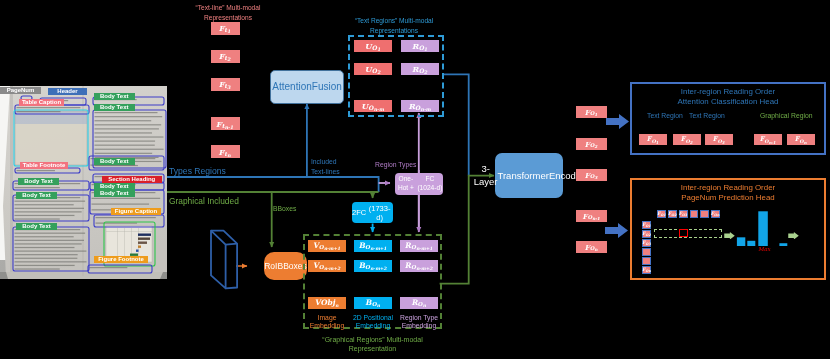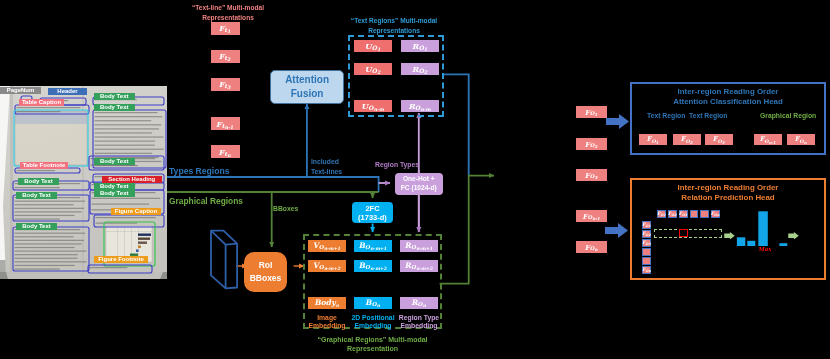--- a/index.html
+++ b/index.html
@@ -7,24 +7,24 @@
   #stage{position:relative;width:830px;height:359px;background:#000;overflow:hidden;
          font-family:"Liberation Sans",sans-serif;-webkit-font-smoothing:antialiased;}
   .abs{position:absolute;}
   svg{display:block;}
 
   
   .tok{position:absolute;display:flex;align-items:center;justify-content:center;
        color:#fff;font-family:"DejaVu Serif",serif;font-style:italic;font-weight:bold;
        line-height:1;white-space:nowrap;}
 
-  .lbl{position:absolute;font-weight:bold;line-height:1.15;white-space:nowrap;}
-
-  .rbox{position:absolute;display:flex;flex-direction:column;align-items:center;
-        justify-content:center;color:#fff;font-weight:bold;line-height:1.3;text-align:center;}
+  .lbl{position:absolute;font-weight:normal;line-height:1.15;white-space:nowrap;}
+
+  .rbox{position:absolute;display:flex;align-items:center;
+        justify-content:center;color:#fff;font-weight:normal;line-height:1.3;text-align:center;}
 </style>
 </head>
 <body>
 
 <div id="stage">
 
   <svg class="abs" id="wires" width="830" height="359" style="left:0;top:0">
     <defs>
       <marker id="ah-blue" markerWidth="7" markerHeight="7" refX="5.2" refY="3" orient="auto" markerUnits="userSpaceOnUse">
         <path d="M0,0.4 L5.6,3 L0,5.6 z" fill="#2e75b6"></path>
@@ -280,61 +280,61 @@
         <span style="font-size: 4.8px; position: relative; top: 3.68px; letter-spacing: -0.1px;">2</span>
       </div>
       <div class="tok" style="left: 401px; top: 99.5px; width: 38px; height: 12px; background: rgb(201, 160, 220); font-size: 8px;">
         <span>R</span>
         <span style="font-size: 5.92px; position: relative; top: 2.24px;">O</span>
         <span style="font-size: 4.8px; position: relative; top: 3.68px; letter-spacing: -0.1px;">n-m</span>
       </div>
     </div>
 
   <div class="lbl" style="left:169px;top:166.5px;color:#2e75b6;font-size:8.6px;">Types Regions</div>
-  <div class="lbl" style="left:169px;top:196.5px;color:#70ad47;font-size:8.4px;">Graphical Regions</div>
+  <div class="lbl" style="left:169px;top:196.5px;color:#70ad47;font-size:8.4px;">Graphical Included</div>
   <div class="lbl" style="left:310.9px;top:156.5px;color:#2e75b6;font-size:6.8px;line-height:1.5;">
     <span>Included</span><br>
     <span>Text-lines</span>
   </div>
   <div class="lbl" style="left:273px;top:204.5px;color:#70ad47;font-size:6.8px;">BBoxes</div>
   <div class="lbl" style="left:375px;top:161px;color:#b07cc6;font-size:6.8px;">Region Types</div>
 
   <div class="rbox" id="onehot" style="left:394.8px;top:173px;width:48px;height:22px;
        background:#c9a0dc;border-radius:4px;font-size:6.6px;line-height:1.3;">
     <span>One-Hot +</span>
     <span>FC (1024-d)</span>
   </div>
 
   <div class="rbox" id="twofc" style="left:352px;top:202px;width:41px;height:21px;
        background:#00b0f0;border-radius:4px;font-size:7.5px;line-height:1.2;">
     <span>2FC</span>
     <span>(1733-d)</span>
   </div>
 
-  <div class="rbox" id="roi" style="left:244px;top:252px;width:43px;height:40px;
+  <div class="rbox" id="roi" style="left:264px;top:252px;width:43px;height:28px;
        background:#ed7d31;border-radius:10px;font-size:8.5px;line-height:1.5;">
     <span>RoI</span>
     <span>BBoxes</span>
   </div>
 
   <div class="abs" id="gr-dash" style="left:303px;top:234px;width:139px;height:95px;
        border:2px dashed #538135;box-sizing:border-box;"></div>
   <div id="gr-cols">
       <div class="tok" style="left: 308px; top: 240px; width: 38px; height: 12px; background: rgb(237, 125, 49); font-size: 7.5px;">
         <span>V</span>
         <span style="font-size: 5.55px; position: relative; top: 2.1px;">O</span>
         <span style="font-size: 4.5px; position: relative; top: 3.45px; letter-spacing: -0.1px;">n-m+1</span>
       </div>
       <div class="tok" style="left: 308px; top: 260px; width: 38px; height: 12px; background: rgb(237, 125, 49); font-size: 7.5px;">
         <span>V</span>
         <span style="font-size: 5.55px; position: relative; top: 2.1px;">O</span>
         <span style="font-size: 4.5px; position: relative; top: 3.45px; letter-spacing: -0.1px;">n-m+2</span>
       </div>
       <div class="tok" style="left: 308px; top: 297px; width: 38px; height: 12px; background: rgb(237, 125, 49); font-size: 7.5px;">
-        <span>Body</span>
+        <span>VObj</span>
         <span style="font-size: 5.55px; position: relative; top: 2.1px;"></span>
         <span style="font-size: 4.5px; position: relative; top: 3.45px; letter-spacing: -0.1px;">n</span>
       </div>
       <div class="lbl" style="left: 302px; top: 313.5px; width: 50px; text-align: center; color: rgb(237, 125, 49); font-size: 6.8px; line-height: 1.3;"><span>Image</span><br><span>Embedding</span></div>
       <div class="tok" style="left: 354px; top: 240px; width: 38px; height: 12px; background: rgb(0, 176, 240); font-size: 7.5px;">
         <span>B</span>
         <span style="font-size: 5.55px; position: relative; top: 2.1px;">O</span>
         <span style="font-size: 4.5px; position: relative; top: 3.45px; letter-spacing: -0.1px;">n-m+1</span>
       </div>
       <div class="tok" style="left: 354px; top: 260px; width: 38px; height: 12px; background: rgb(0, 176, 240); font-size: 7.5px;">
@@ -364,20 +364,26 @@
         <span style="font-size: 4.5px; position: relative; top: 3.45px; letter-spacing: -0.1px;">n</span>
       </div>
       <div class="lbl" style="left: 394px; top: 313.5px; width: 50px; text-align: center; color: rgb(201, 160, 220); font-size: 6.8px; line-height: 1.3;"><span>Region Type</span><br><span>Embedding</span></div>
     </div>
   <div class="lbl" style="left:290px;top:336px;width:165px;text-align:center;color:#70ad47;
        font-size:7px;line-height:1.25;">
     <span>“Graphical Regions” Multi-modal</span><br>
     <span>Representation</span>
   </div>
 
+  <div class="rbox" id="encoder" style="left:495px;top:152.8px;width:68px;height:45.3px;
+       background:#5b9bd5;border-radius:7px;font-size:9.5px;line-height:1.45;">
+    <span>3-Layer</span>
+    <span>Transformer</span>
+    <span>Encoder</span>
+  </div>
 
   <div id="fo-tokens">
       <div class="tok" style="left: 576px; top: 106px; width: 31px; height: 12px; background: rgb(239, 128, 128); font-size: 7px;">
         <span>F</span>
         <span style="font-size: 5.18px; position: relative; top: 1.96px;">O</span>
         <span style="font-size: 4.2px; position: relative; top: 3.22px; letter-spacing: -0.1px;">1</span>
       </div>
       <div class="tok" style="left: 576px; top: 138px; width: 31px; height: 12px; background: rgb(239, 128, 128); font-size: 7px;">
         <span>F</span>
         <span style="font-size: 5.18px; position: relative; top: 1.96px;">O</span>
@@ -445,21 +451,21 @@
         <span style="font-size: 4.81px; position: relative; top: 1.82px;">O</span>
         <span style="font-size: 3.9px; position: relative; top: 2.99px; letter-spacing: -0.1px;">n</span>
       </div>
     </div>
 
   <div class="abs" id="prd-head" style="left:630px;top:178px;width:196px;height:102px;
        border:2px solid #ed7d31;box-sizing:border-box;"></div>
   <div class="lbl" style="left:630px;top:183px;width:196px;text-align:center;color:#ed7d31;
        font-size:7.9px;line-height:1.28;">
     <span>Inter-region Reading Order</span><br>
-    <span>Relation Prediction Head</span>
+    <span>PageNum Prediction Head</span>
   </div>
   <div id="prd-content">
 
     <div class="abs" id="sel-strip" style="left:654.4px;top:229.1px;width:68px;height:8.7px;
          border:1.4px dashed #a9d18e;box-sizing:border-box;"></div>
     <div class="abs" id="sel-cell" style="left:679.1px;top:229.4px;width:9px;height:7.6px;
          border:1.5px solid #ff0000;box-sizing:border-box;"></div>
     <svg class="abs" style="left:724px;top:231.5px;width:11px;height:7.5px;" viewBox="0 0 14 10">
       <path d="M0,2 H7.5 V0 L14,5 L7.5,10 V8 H0 Z" fill="#a9d18e"></path>
     </svg>

